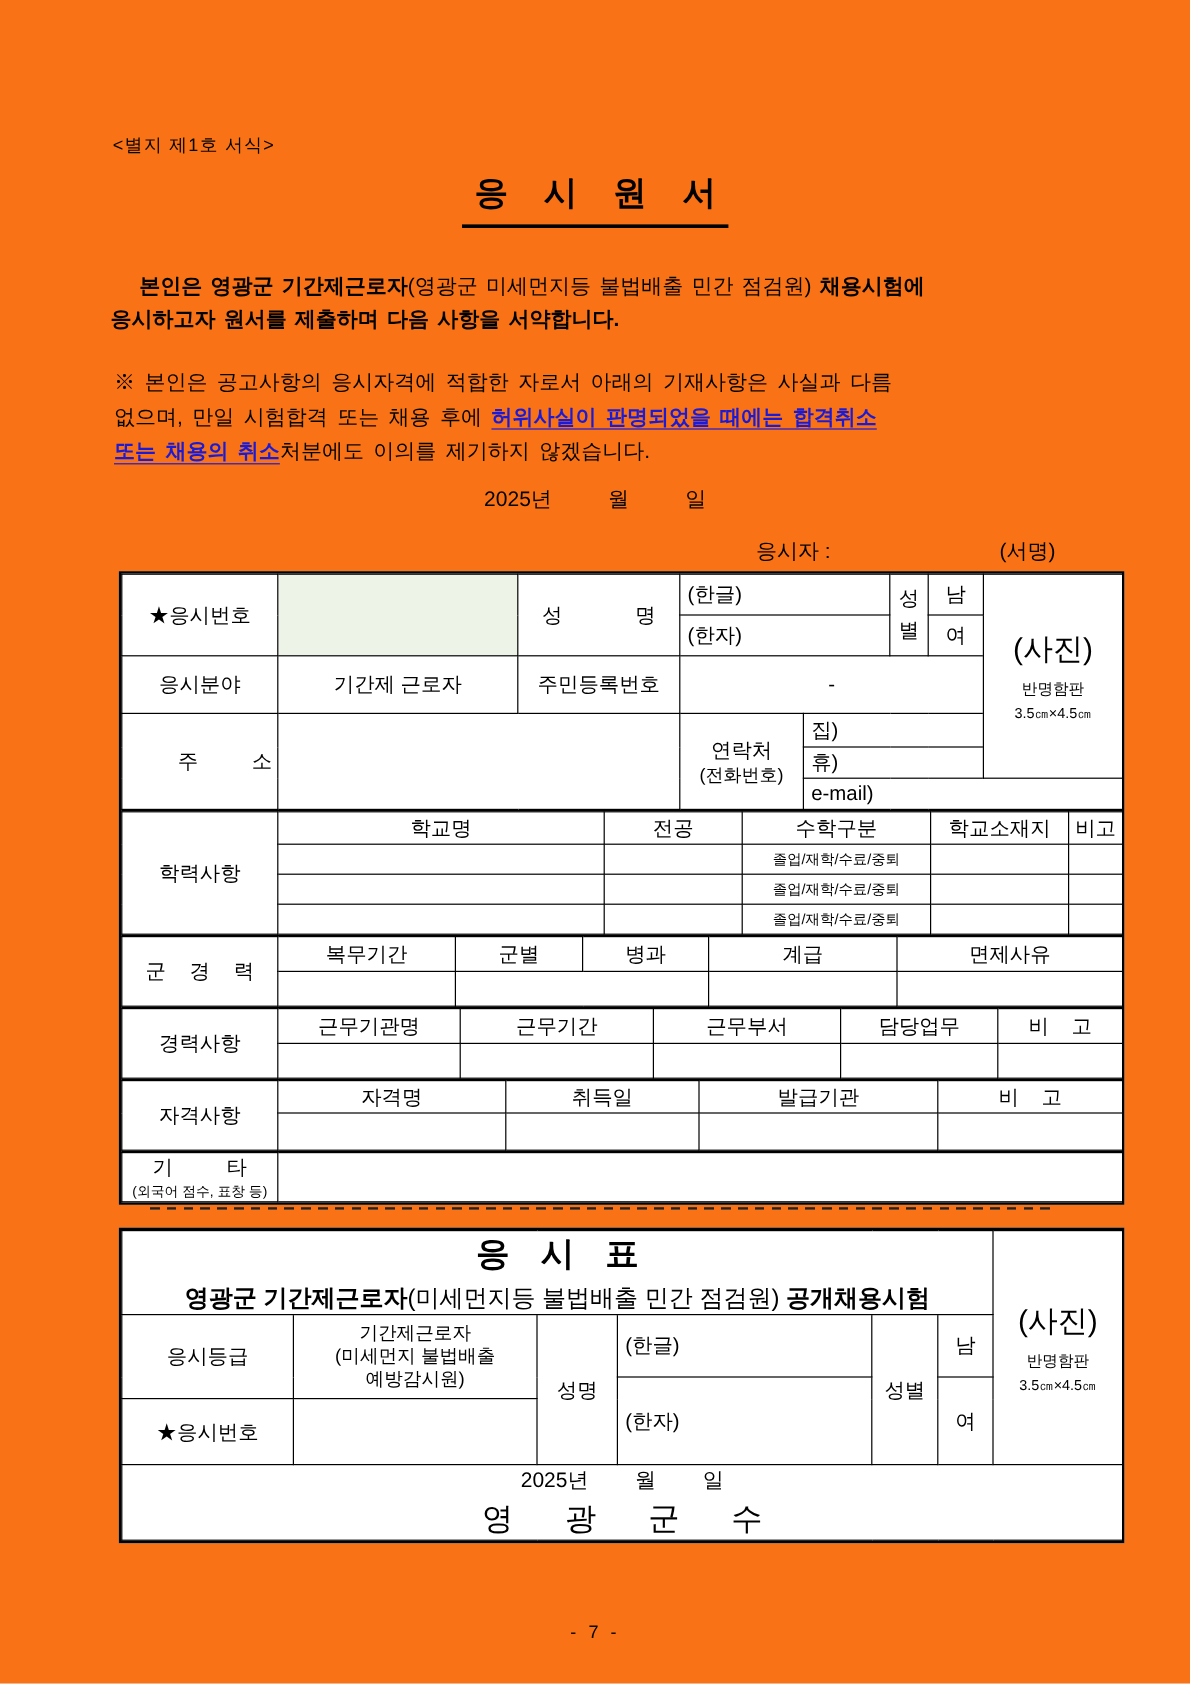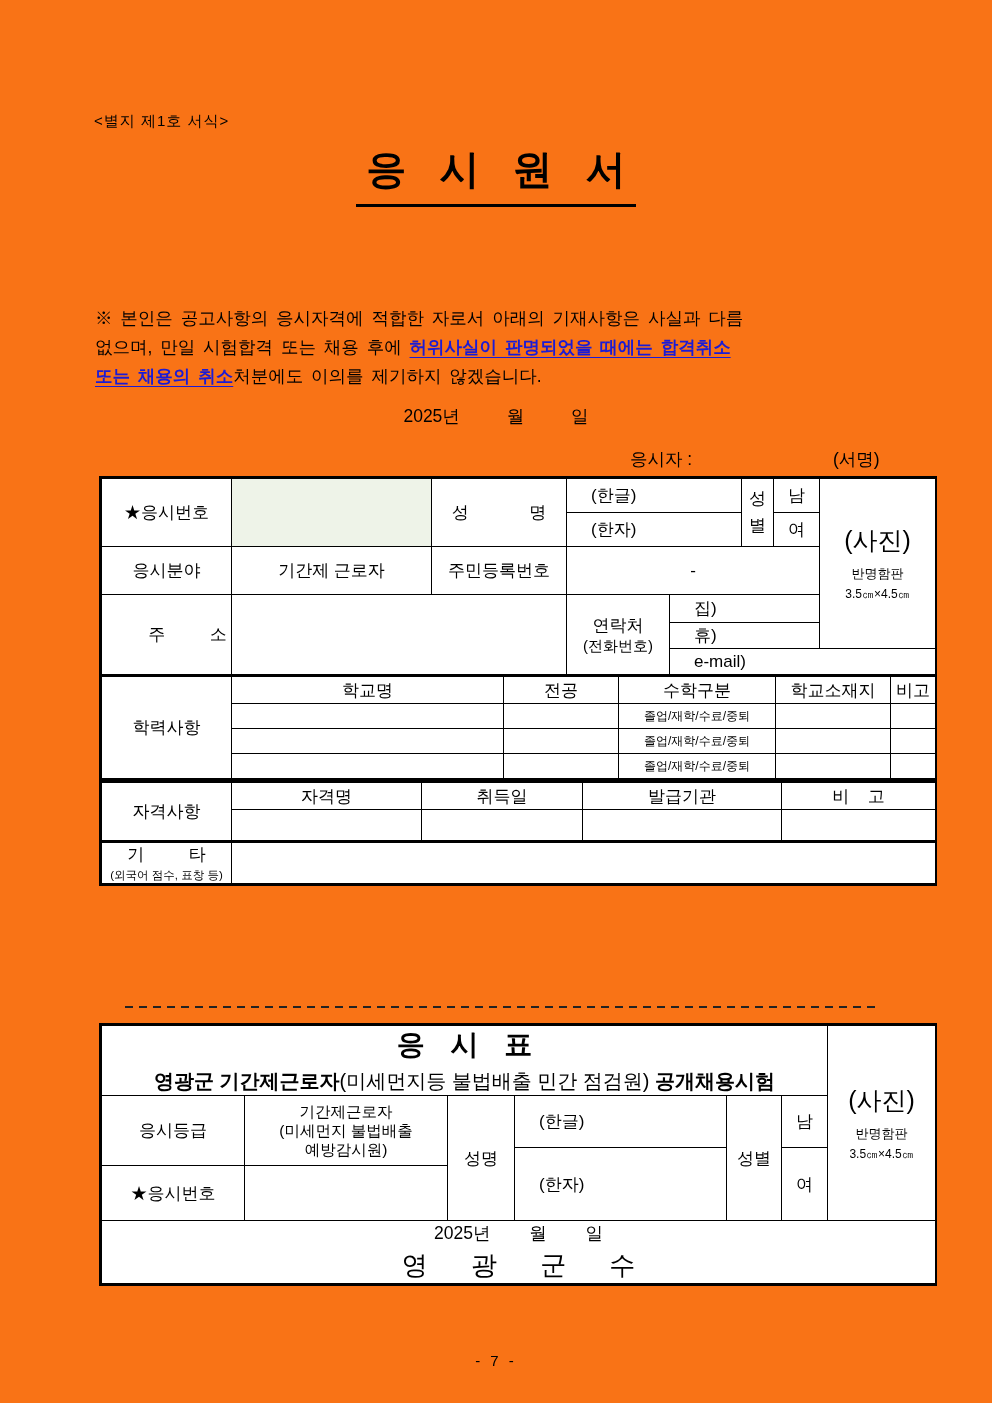--- a/index.html
+++ b/index.html
@@ -5,38 +5,38 @@
   * { margin:0; padding:0; box-sizing:border-box; }
   html,body { background:#e8e8e8; }
   .page {
     position:relative; width:992px; height:1403px; background:#f97316;
     margin:0 auto; font-family:"Liberation Sans", sans-serif; color:#000;
     overflow:hidden;
   }
   .form-note { position:absolute; left:94px; top:112px; font-size:15px; letter-spacing:1px; }
   .doc-title-wrap { position:absolute; left:0; top:142px; width:100%; text-align:center; }
   .doc-title {
-    display:inline-block; font-size:40px; font-weight:bold; word-spacing:22px;
+    display:inline-block; font-size:28px; font-weight:bold; word-spacing:22px;
     border-bottom:3px solid #000; padding:0 10px 7px 10px; white-space:pre;
   }
   .intro { position:absolute; left:92px; top:224px; width:818px; font-size:17.5px; line-height:28px; word-spacing:2px; }
   .intro .indent { display:inline-block; width:24px; }
   .b { font-weight:bold; }
   .pledge { position:absolute; left:95px; top:304px; width:818px; font-size:17.5px; line-height:29px; word-spacing:3px; }
   .pledge .accent { font-weight:bold; text-decoration:underline; text-underline-offset:4px; }
   .date-line { position:absolute; left:0; top:404px; width:100%; text-align:center; font-size:17.5px; white-space:pre; word-spacing:42px; }
   .applicant-label { position:absolute; left:630px; top:447px; font-size:17.5px; }
   .sign-label { position:absolute; left:833px; top:447px; font-size:17.5px; }
 
   .tbl-wrap { position:absolute; left:99px; width:838px; border:2px solid #000; background:#fff; }
   .tbl-wrap.main { top:476px; }
   .tbl-wrap.slip { top:1023px; }
   table { border-collapse:collapse; table-layout:fixed; width:834px; }
   td { border:1px solid #000; padding:0 2px; text-align:center; vertical-align:middle; font-size:17px; overflow:hidden; }
-  td.left { text-align:left; padding-left:24px; }
+  td.left { text-align:left; padding-left:6px; }
   .sep { height:1px; background:#000; }
 
   .ws-name { word-spacing:56px; white-space:pre; }
   .ws-addr { word-spacing:40px; white-space:pre;padding-left:44px; }
   .ws-mil  { word-spacing:15px; white-space:pre; }
   .ws-etc  { word-spacing:40px; white-space:pre; }
   .ws-note { word-spacing:14px; white-space:pre; }
   .vertical { word-break:break-all; line-height:1.55; padding:0 6px; }
   .green { background:#eef3e8; }
   .small  { font-size:12px; }
@@ -64,20 +64,24 @@
 <body>
 
 <div class="page">
 
   <div class="form-note">&lt;별지 제1호 서식&gt;</div>
 
   <div class="doc-title-wrap">
     <span class="doc-title">응 시 원 서</span>
   </div>
 
+  <div class="intro">
+    <span class="indent"></span><span class="b">본인은 영광군 기간제근로자</span><span>(영광군 미세먼지등 불법배출 민간 점검원)</span><span class="b"> 채용시험에</span><br>
+    <span class="b">응시하고자 원서를 제출하며 다음 사항을 서약합니다.</span>
+  </div>
 
   <div class="pledge">
     <span>※ 본인은 공고사항의 응시자격에 적합한 자로서 아래의 기재사항은 사실과 다름</span><br>
     <span>없으며, 만일 시험합격 또는 채용 후에 </span><span class="accent" style="color:#1b1bd6">허위사실이 판명되었을 때에는 합격취소</span><br>
     <span class="accent" style="color:#1b1bd6">또는 채용의 취소</span><span>처분에도 이의를 제기하지 않겠습니다.</span>
   </div>
 
   <div class="date-line">2025년 월 일</div>
 
   <div class="applicant-label">응시자 :</div>
@@ -177,23 +181,76 @@
         <td></td>
         <td class="small">졸업/재학/수료/중퇴</td>
         <td></td>
         <td></td>
       </tr>
     </tbody>
       </table>
 
     <div class="sep"></div>
 
-
-    <div class="sep"></div>
-
+    <table>
+      <colgroup>
+        <col style="width:130px">
+          <col style="width:148px">
+          <col style="width:106px">
+          <col style="width:105px">
+        <col style="width:157px">
+          <col style="width:188px">
+      </colgroup>
+      <tbody>
+          <tr style="height:29px">
+        <td rowspan="2" class="ws-mil">군 경 력</td>
+        <td>복무기간</td>
+        <td>군별</td>
+        <td>병과</td>
+        <td>계급</td>
+        <td>면제사유</td>
+      </tr>
+      <tr style="height:29px">
+        <td></td>
+        <td colspan="2"></td>
+        <td></td>
+        <td></td>
+      </tr>
+    </tbody>
+      </table>
+
+    <div class="sep"></div>
+
+    <table>
+      <colgroup>
+        <col style="width:130px">
+          <col style="width:152px">
+          <col style="width:161px">
+          <col style="width:156px">
+        <col style="width:131px">
+          <col style="width:104px">
+      </colgroup>
+      <tbody>
+          <tr style="height:29px">
+        <td rowspan="2">경력사항</td>
+        <td>근무기관명</td>
+        <td>근무기간</td>
+        <td>근무부서</td>
+        <td>담당업무</td>
+        <td class="ws-note">비 고</td>
+      </tr>
+      <tr style="height:29px">
+        <td></td>
+        <td></td>
+        <td></td>
+        <td></td>
+        <td></td>
+      </tr>
+    </tbody>
+      </table>
 
     <div class="sep"></div>
 
     <table>
       <colgroup>
         <col style="width:130px">
           <col style="width:190px">
           <col style="width:161px">
           <col style="width:199px">
         <col style="width:154px">

